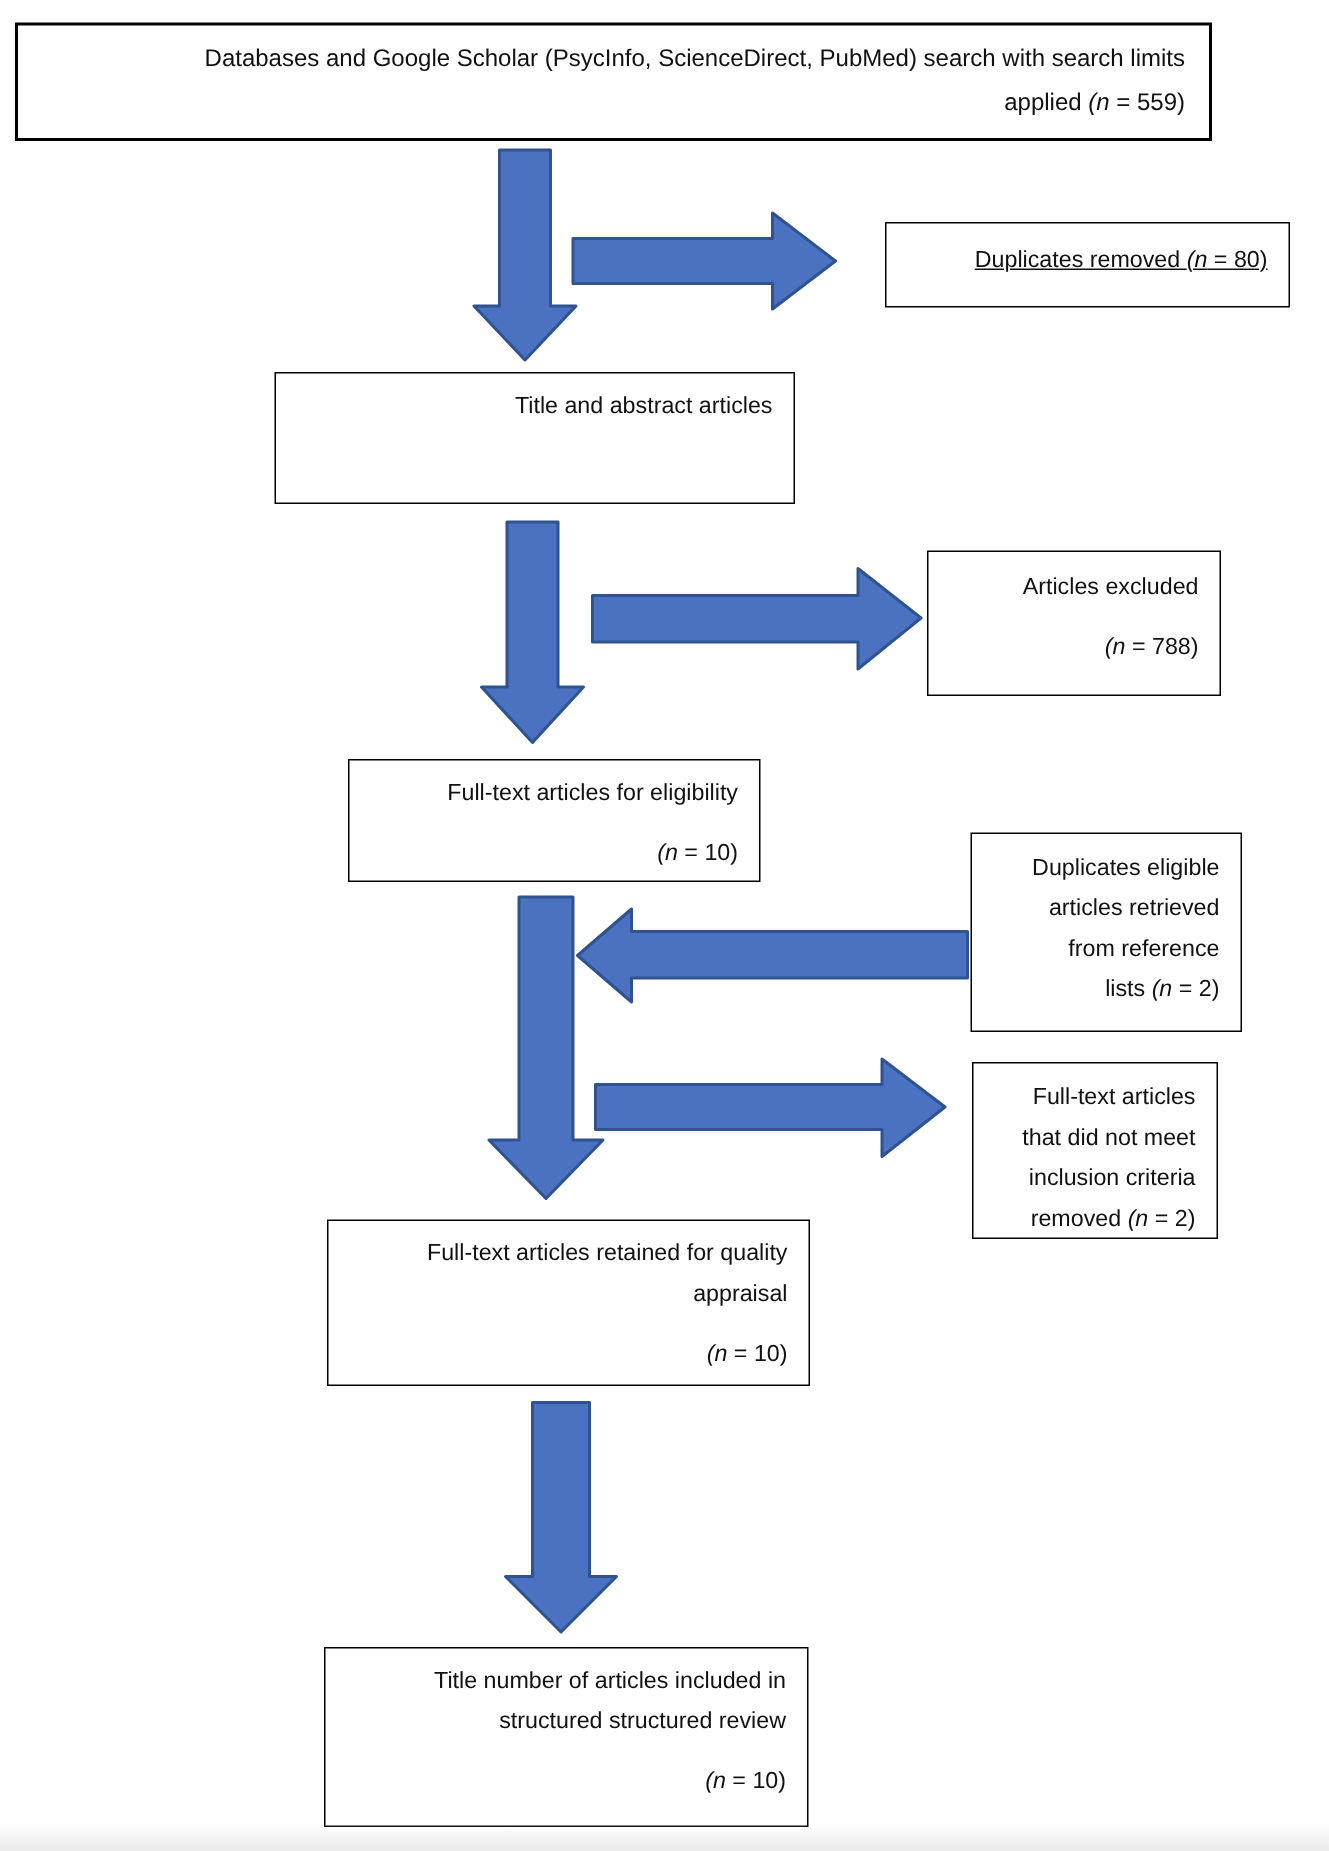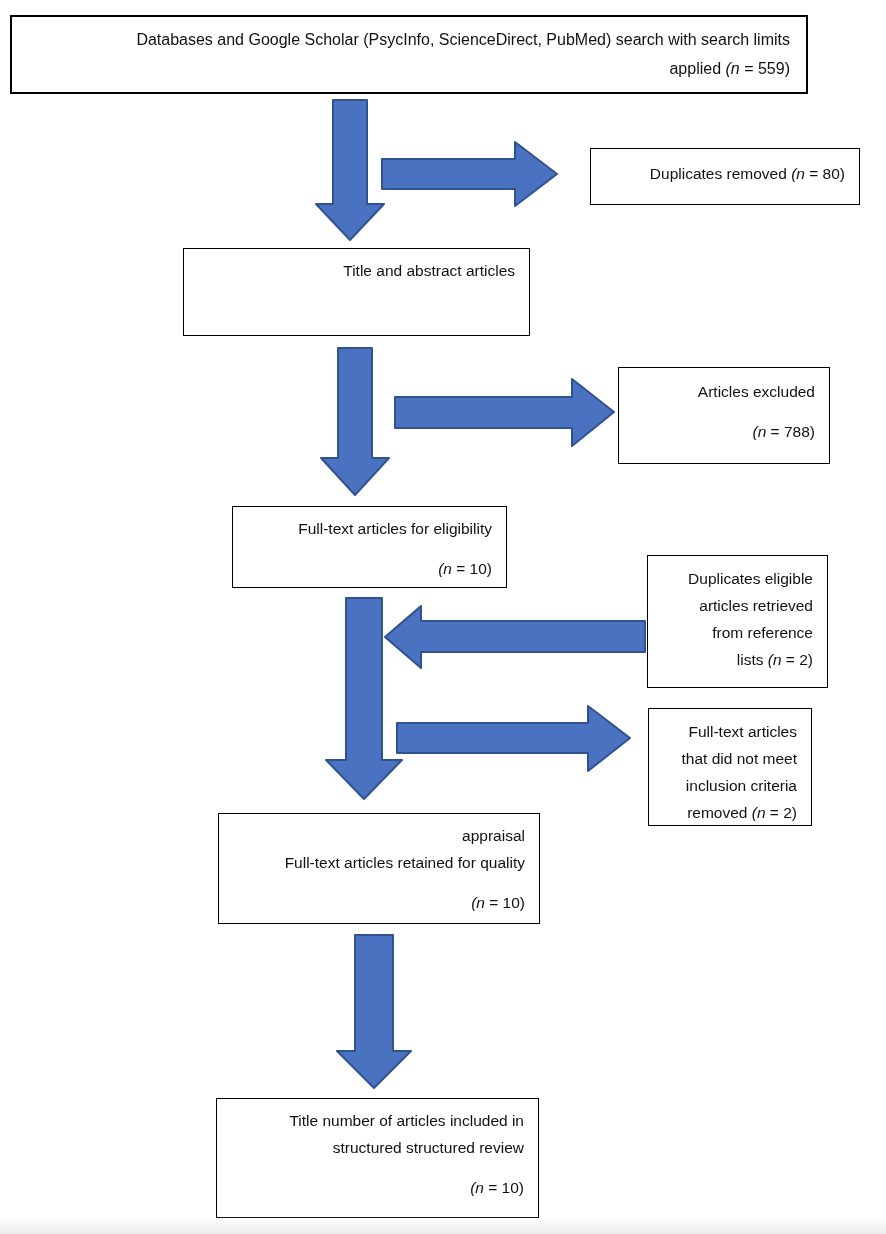--- a/index.html
+++ b/index.html
@@ -74,29 +74,29 @@
     <polygon class="arrow" points="385,637 421,606 421,621 645,621 645,652 421,652 421,668"></polygon>
     <polygon class="arrow" points="397,723 588,723 588,706 630,738 588,771 588,753 397,753"></polygon>
     <polygon class="arrow" points="355,935 393,935 393,1051 411,1051 374,1088 337,1051 355,1051"></polygon>
   </svg>
 
   <div class="flowbox big" style="left:10px; top:15px; width:798px; height:79px;">
     <div><span>Databases and Google Scholar (PsycInfo, ScienceDirect, PubMed) search with search limits</span></div>
     <div><span>applied </span><span class="nop">(n</span><span> = 559)</span></div>
   </div>
 
-  <div class="flowbox" style="left:590px; top:148px; width:270px; height:57px; padding-top:11px;">
+  <div class="flowbox" style="left:590px; top:148px; width:270px; height:57px; padding-top:11px;text-decoration:underline;">
     <div><span>Duplicates removed </span><span class="nop">(n</span><span> = 80)</span></div>
   </div>
 
   <div class="flowbox" style="left:183px; top:248px; width:347px; height:88px;">
     <div>Title and abstract articles</div>
   </div>
 
-  <div class="flowbox" style="left:618px; top:367px; width:212px; height:97px; padding-top:10px;">
+  <div class="flowbox" style="left:618px; top:367px; width:196px; height:97px; padding-top:10px;">
     <div>Articles excluded</div>
     <div class="count"><span class="nop">(n</span><span> = 788)</span></div>
   </div>
 
   <div class="flowbox" style="left:232px; top:506px; width:275px; height:82px;">
     <div>Full-text articles for eligibility</div>
     <div class="count"><span class="nop">(n</span><span> = 10)</span></div>
   </div>
 
   <div class="flowbox" style="left:647px; top:555px; width:181px; height:133px; padding-top:9px;">
@@ -107,22 +107,22 @@
   </div>
 
   <div class="flowbox" style="left:648px; top:708px; width:164px; height:118px; padding-top:9px;">
     <div>Full-text articles</div>
     <div>that did not meet</div>
     <div>inclusion criteria</div>
     <div><span>removed </span><span class="nop">(n</span><span> = 2)</span></div>
   </div>
 
   <div class="flowbox" style="left:218px; top:813px; width:322px; height:111px;">
+    <div>Full-text articles retained for quality</div>
     <div>appraisal</div>
-    <div>Full-text articles retained for quality</div>
     <div class="count"><span class="nop">(n</span><span> = 10)</span></div>
   </div>
 
   <div class="flowbox" style="left:216px; top:1098px; width:323px; height:120px;">
     <div>Title number of articles included in</div>
     <div>structured structured review</div>
     <div class="count"><span class="nop">(n</span><span> = 10)</span></div>
   </div>
 
   <div class="page-fade"></div>

